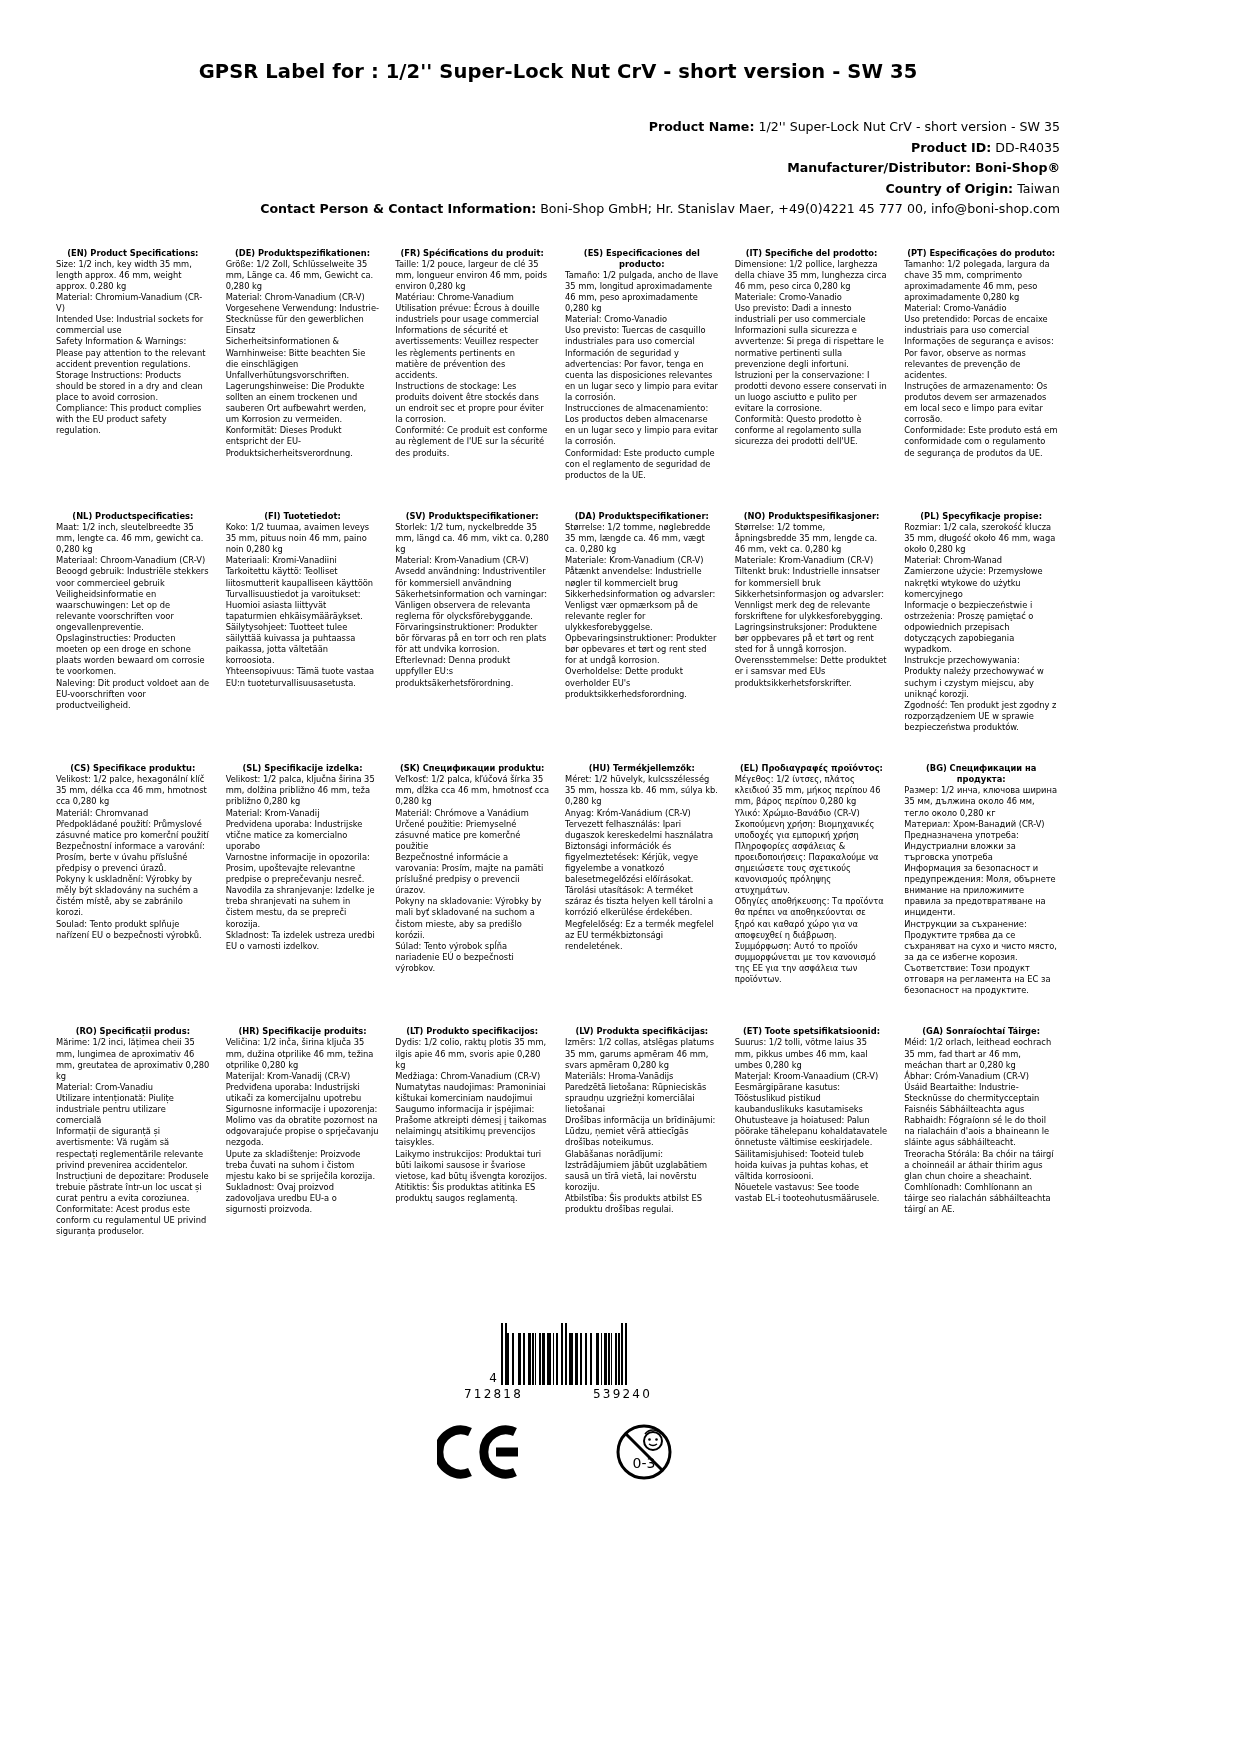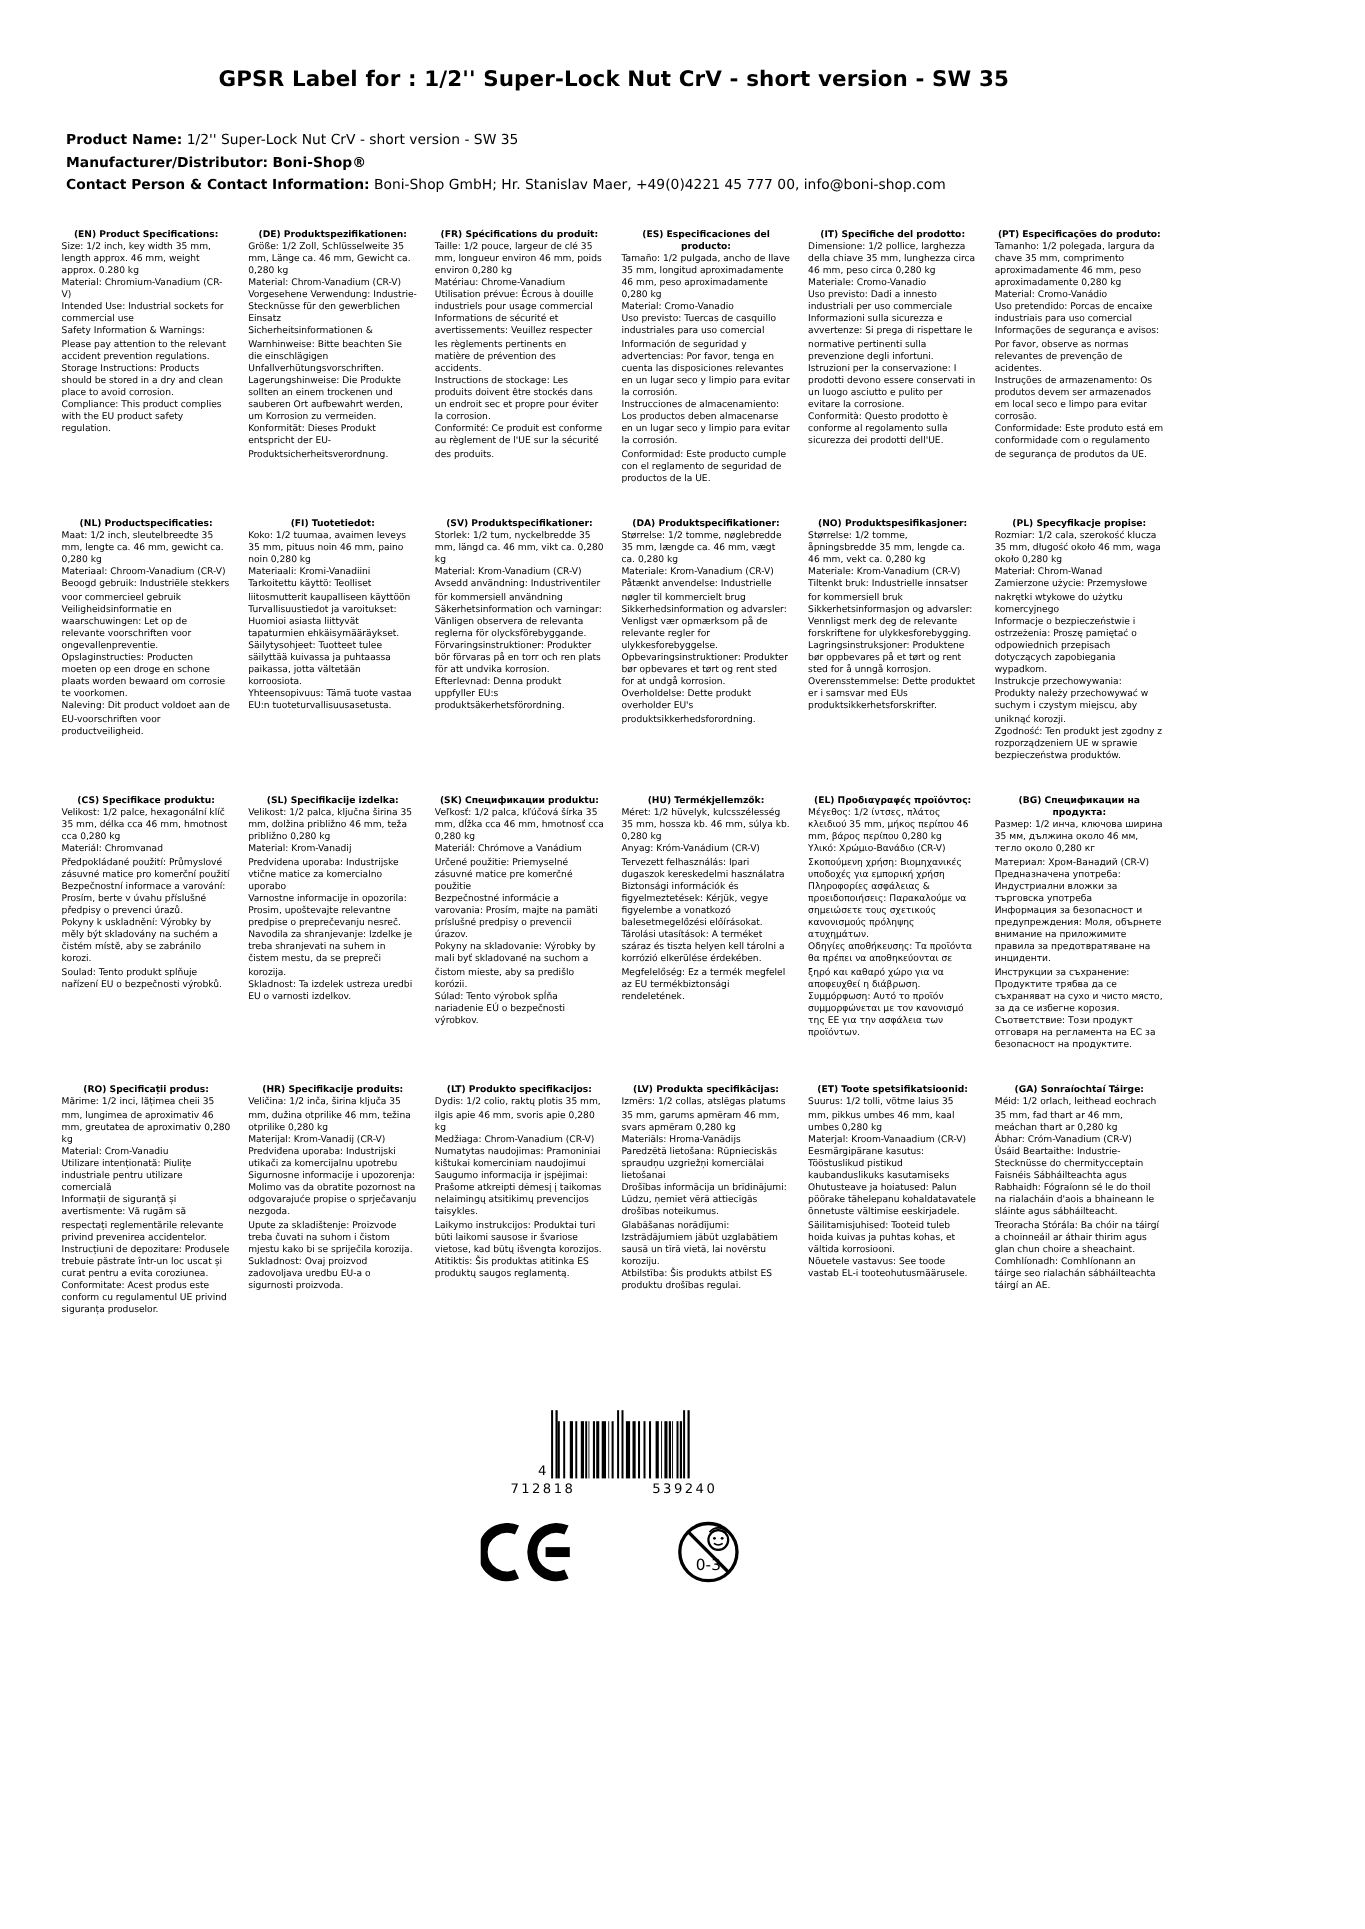--- a/index.html
+++ b/index.html
@@ -23,20 +23,21 @@
     font-size: 19.5px;
     font-weight: bold;
     text-align: center;
     margin: 14px 0 34px 0;
     letter-spacing: 0.1px;
   }
   .header-block {
     margin: 0 0 26px 4px;
     font-size: 12.6px;
     line-height: 1.63;
+    text-align: right;
   }
   .header-row {
     margin: 0;
     padding: 0;
   }
   .header-row .lbl {
     font-weight: bold;
   }
   .header-row .val {
     font-weight: normal;
@@ -134,22 +135,30 @@
 <div class="page">
 
   <h1 class="doc-title">GPSR Label for : 1/2'' Super-Lock Nut CrV - short version - SW 35</h1>
 
   <div class="header-block">
     <div class="header-row">
       <span class="lbl">Product Name:</span>
       <span class="val">1/2'' Super-Lock Nut CrV - short version - SW 35</span>
     </div>
     <div class="header-row">
+      <span class="lbl">Product ID:</span>
+      <span class="val">DD-R4035</span>
+    </div>
+    <div class="header-row">
       <span class="lbl">Manufacturer/Distributor:</span>
       <span class="val bold">Boni-Shop®</span>
+    </div>
+    <div class="header-row">
+      <span class="lbl">Country of Origin:</span>
+      <span class="val">Taiwan</span>
     </div>
     <div class="header-row">
       <span class="lbl">Contact Person &amp; Contact Information:</span>
       <span class="val">Boni-Shop GmbH; Hr. Stanislav Maer, +49(0)4221 45 777 00, info@boni-shop.com</span>
     </div>
   </div>
 
   <div class="spec-grid">
     <div class="spec-cell">
       <span class="cell-title">(EN) Product Specifications:</span>

